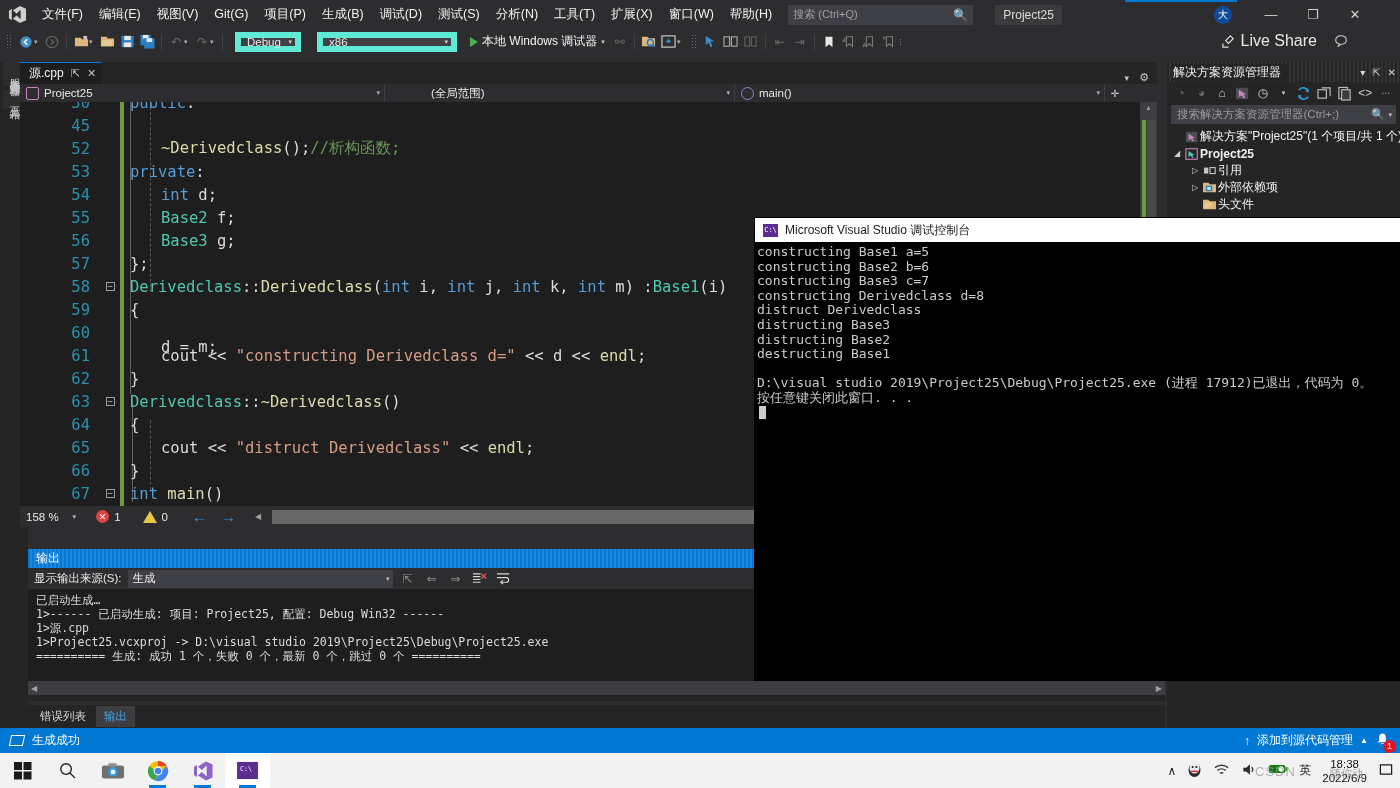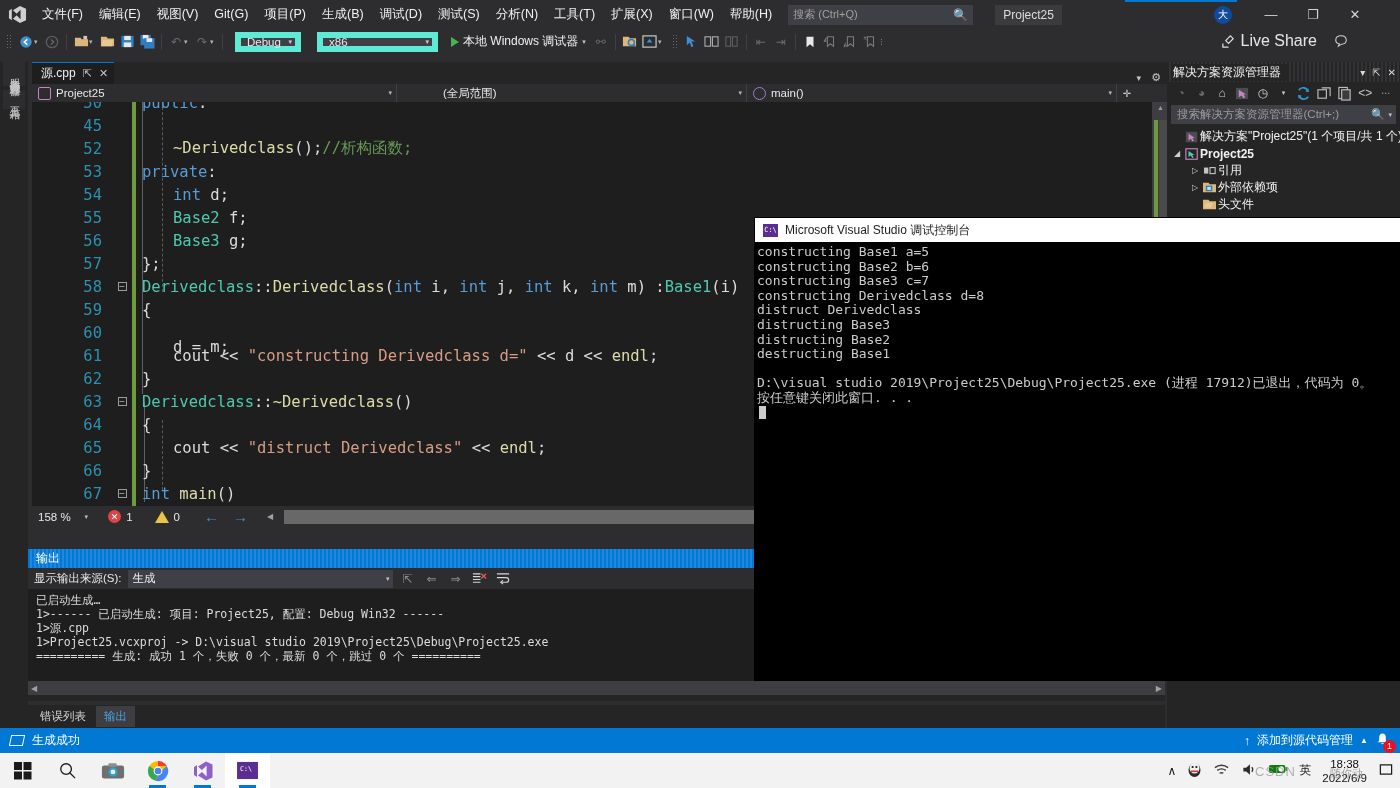--- a/index.html
+++ b/index.html
@@ -42,21 +42,21 @@
   .run-btn { display:flex; align-items:center; gap:4px; padding:0 5px; height:21px; color:#f1f1f1; font-size:12px; }
   .tri { width:0;height:0;border-left:8px solid #4caf50;border-top:5px solid transparent;border-bottom:5px solid transparent; }
   .liveshare { position:absolute; right:52px; top:3px; display:flex; align-items:center; gap:5px; color:#e6e6e6; font-size:16px; }
 
   
   .vstrip { position:absolute; left:0; top:62px; width:28px; height:666px; background:#252526; }
   .vtab { width:22px; margin:0 0 4px 3px; background:#2d2d30; color:#c5c5c5; font-size:11px;
           writing-mode:vertical-rl; text-orientation:mixed; padding:8px 3px; white-space:nowrap; letter-spacing:1px; }
 
   
-  .editor-wrap { position:absolute; left:32px; top:62px; width:1137px; height:465px; background:#a16207; }
+  .editor-wrap { position:absolute; left:20px; top:62px; width:1137px; height:465px; background:#a16207; }
   .tabstrip { height:22px; background:#252526; display:flex; align-items:flex-end; }
   .doctab { height:22px; background:#1e1e1e; display:flex; align-items:center; padding:0 6px 0 9px; gap:7px;
             border-top:1px solid #0078d4; color:#f1f1f1; font-size:12px; }
   .doctab .pin, .doctab .x { color:#c5c5c5; font-size:11px; }
   .tabstrip-right { margin-left:auto; display:flex; align-items:center; gap:10px; padding-right:8px; color:#c5c5c5; font-size:9px; }
 
   .navbar { height:18px; background:#2d2d30; display:flex; align-items:center; font-size:11.5px; color:#e8e8e8; }
   .navcombo { height:18px; display:flex; align-items:center; padding:0 4px 0 6px; gap:5px; border-right:1px solid #3f3f46; }
   .navcombo .nc { color:#b6b6b6; font-size:7px; margin-left:auto; padding-left:8px;}
   .nav-a { width:365px; } .nav-b { width:350px; } .nav-c { width:370px; }
@@ -247,21 +247,21 @@
     <div class="tb-sep"></div>
     <div class="tb-btn dis">↶</div>
     <div class="tb-caret">▾</div>
     <div class="tb-btn dis">↷</div>
     <div class="tb-caret">▾</div>
     <div class="tb-sep"></div>
     <div class="combo" style="width:66px">
       <span class="cv">Debug</span>
       <span class="cc">▾</span>
     </div>
-    <div class="combo" style="width:121px">
+    <div class="combo" style="width:140px">
       <span class="cv">x86</span>
       <span class="cc">▾</span>
     </div>
     <div class="run-btn">
       <span class="tri"></span>
       <span>本地 Windows 调试器</span>
       <span class="cc" style="font-size:7px;color:#c5c5c5">▾</span>
     </div>
     <div class="tb-btn dis">⚯</div>
     <div class="tb-sep"></div>

